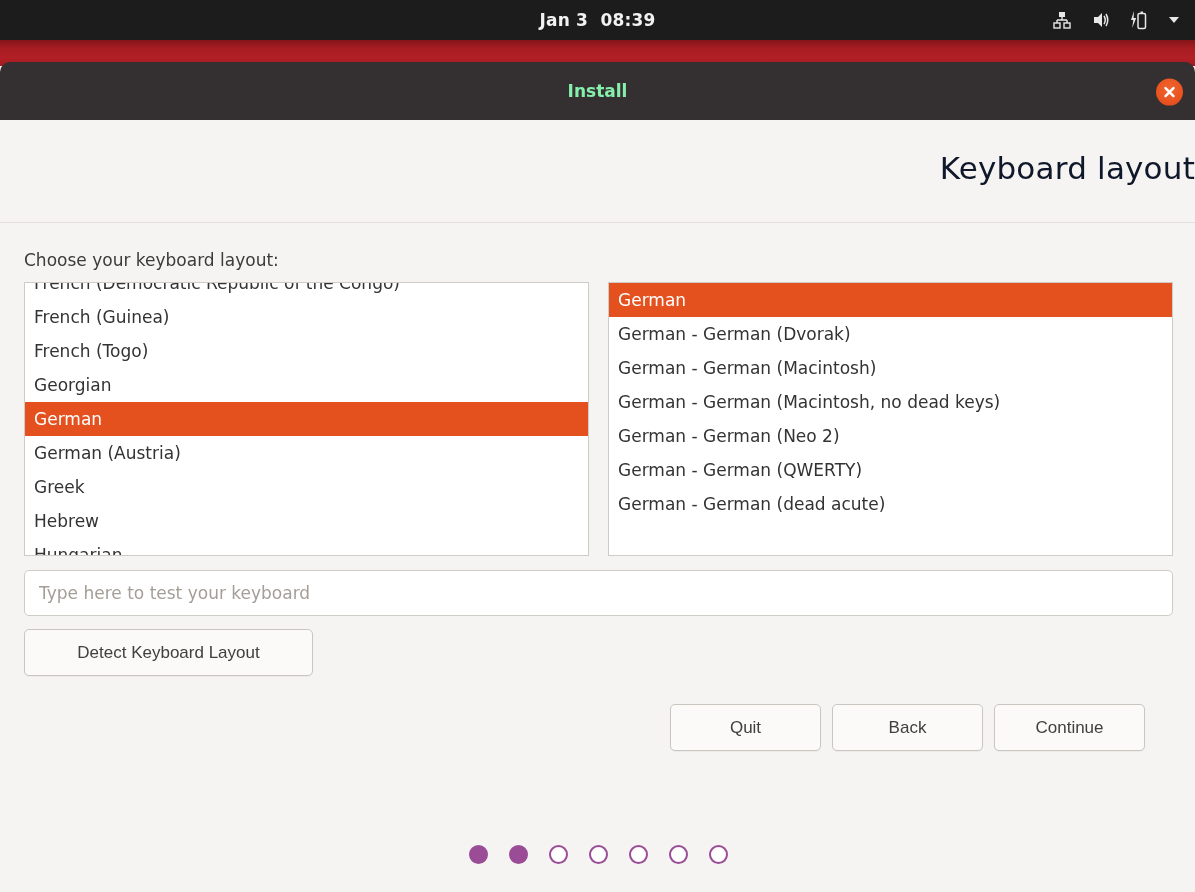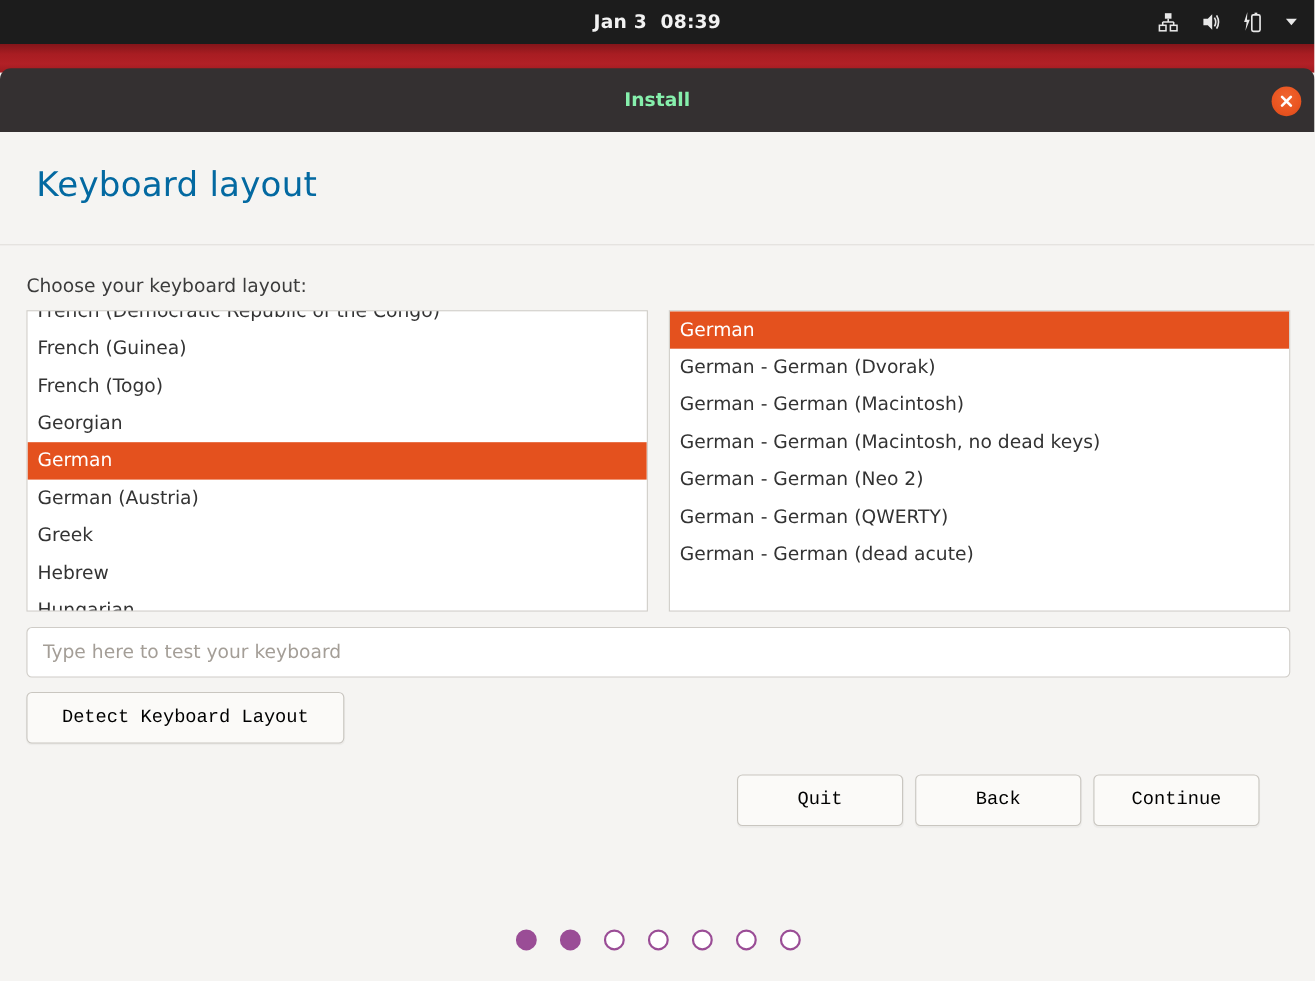--- a/index.html
+++ b/index.html
@@ -38,21 +38,21 @@
     position:absolute; right:12px; top:50%; transform:translateY(-46%);
     width:27px; height:27px; border-radius:50%;
     background:radial-gradient(circle at 50% 38%, #f0652f 0%, #e95420 60%, #d8491a 100%);
     display:flex; align-items:center; justify-content:center; cursor:pointer;
   }
   
   .heading-area {
     height:103px; padding:30px 0 0 33px;
     border-bottom:1px solid #e2dfdb;
   }
-  .page-title { font-size:31px; font-weight:400; color:#0369a1; letter-spacing:.2px; }
+  .page-title { font-size:31px; font-weight:400; color:#0f172a; letter-spacing:.2px;text-align:right; }
   
   .main { padding:0 22px 0 24px; }
   .instruction { margin-top:27px; font-size:17px; color:#3b3b3b; }
   .lists { display:flex; gap:19px; margin-top:12px; }
   .list {
     width:565px; height:274px; background:#ffffff;
     border:1px solid #cfccc7; overflow:hidden;
   }
   .list-inner.offset-top { margin-top:-17px; }
   .row {
@@ -65,22 +65,22 @@
     margin-top:14px; width:1149px; height:46px;
     border:1px solid #cfccc7; border-radius:5px;
     background:#ffffff; padding:13px 14px; font-size:17px;
     font-family:"DejaVu Sans","Liberation Sans",sans-serif; color:#3a3a3a; outline:none;
   }
   .test-input::placeholder { color:#a49e97; }
   
   .btn {
     height:47px; background:#fbfaf8;
     border:1px solid #c9c6c0; border-radius:5px;
-    font-size:17px; color:#000000; cursor:pointer;
-    font-family:Liberation Mono, monospace;
+    font-size:17px; color:#404040; cursor:pointer;
+    font-family:Liberation Sans, sans-serif;
     box-shadow:0 1px 1px rgba(0,0,0,0.04);
   }
   .detect-btn { margin-top:13px; width:289px; }
   .footer-buttons {
     margin-top:28px; display:flex; justify-content:flex-end;
     gap:11px; padding-right:28px;
   }
   .footer-buttons .btn { width:151px; }
   
   .dots {

